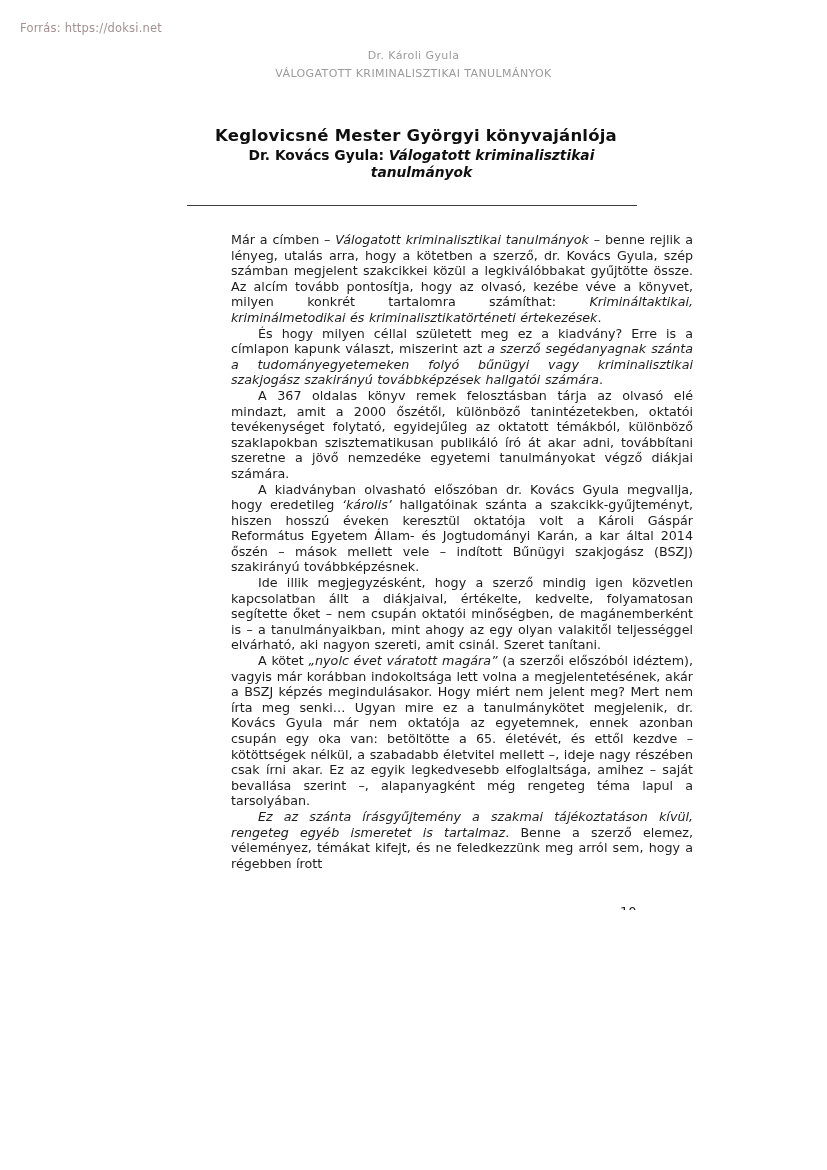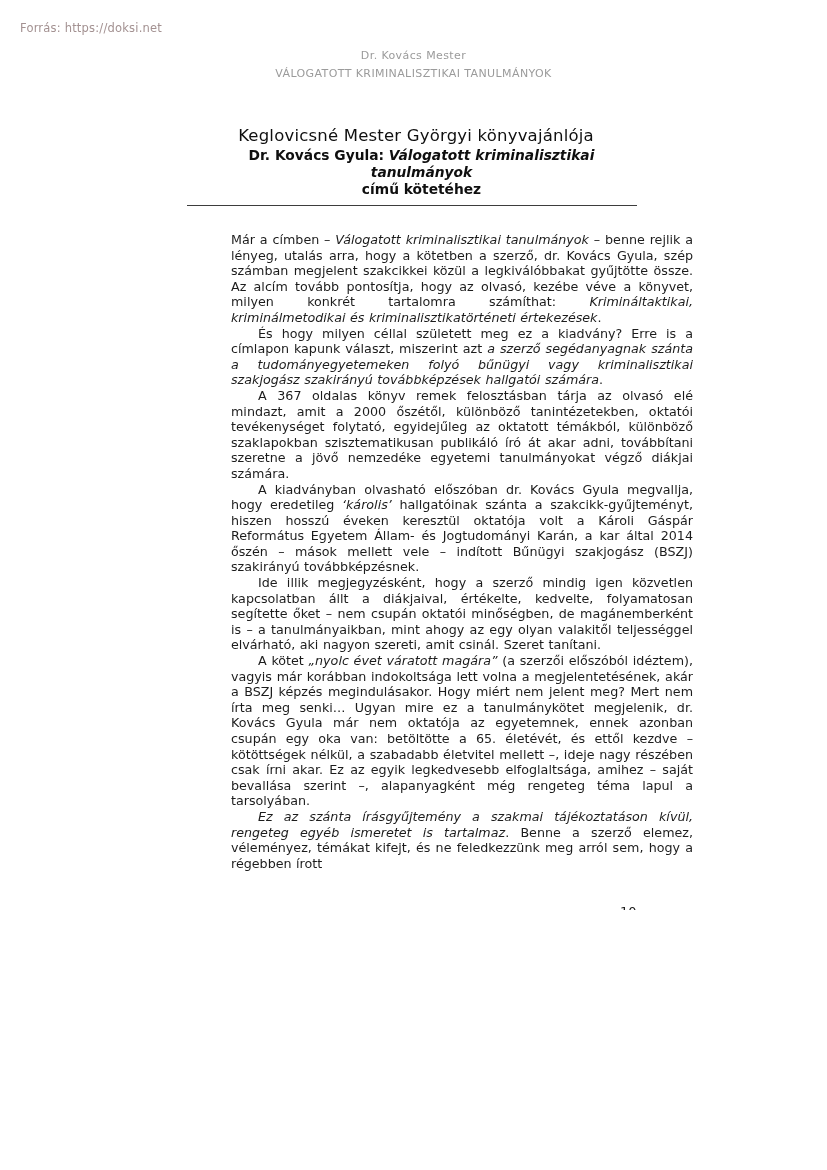--- a/index.html
+++ b/index.html
@@ -33,21 +33,21 @@
   .title-block {
     position: absolute;
     top: 125px;
     left: 185px;
     width: 462px;
     text-align: center;
     color: #0f0f0f;
   }
   .doc-title {
     font-size: 16.5px;
-    font-weight: normal;
+    font-weight: bold;
     line-height: 21px;
     letter-spacing: 0.2px;
   }
   .doc-subtitle {
     font-size: 13.8px;
     font-weight: bold;
     line-height: 16.5px;
     margin-top: 1px;
     margin-left: 11px;
   }
@@ -83,28 +83,27 @@
   }
 </style>
 </head>
 <body>
 
 <div class="page">
 
   <div class="watermark">Forrás: https://doksi.net</div>
 
   <div class="running-header">
-    <div>Dr. Kovács Mester</div>
+    <div>Dr. Károli Gyula</div>
     <div>VÁLOGATOTT KRIMINALISZTIKAI TANULMÁNYOK</div>
   </div>
 
   <div class="title-block">
     <div class="doc-title">Keglovicsné Mester Györgyi könyvajánlója</div>
     <div class="doc-subtitle"><span>Dr. Kovács Gyula: </span><span class="it">Válogatott kriminalisztikai tanulmányok</span></div>
-    <div class="doc-subtitle">című kötetéhez</div>
   </div>
 
   <div class="rule"></div>
 
   <div class="body-text" id="body-text">
       <p class="para"><span>Már a címben – </span><span class="it">Válogatott kriminalisztikai tanulmányok</span><span> – benne rejlik a lényeg, utalás arra, hogy a kötetben a szerző, dr. Kovács Gyula, szép számban megjelent szakcikkei közül a legkiválóbbakat gyűjtötte össze. Az alcím tovább pontosítja, hogy az olvasó, kezébe véve a könyvet, milyen konkrét tartalomra számíthat: </span><span class="it">Krimináltaktikai, kriminálmetodikai és kriminalisztikatörténeti értekezések</span><span>.</span></p>
       <p class="para indent"><span>És hogy milyen céllal született meg ez a kiadvány? Erre is a címlapon kapunk választ, miszerint azt </span><span class="it">a szerző segédanyagnak szánta a tudományegyetemeken folyó bűnügyi vagy kriminalisztikai szakjogász szakirányú továbbképzések hallgatói számára</span><span>.</span></p>
       <p class="para indent"><span>A 367 oldalas könyv remek felosztásban tárja az olvasó elé mindazt, amit a 2000 őszétől, különböző tanintézetekben, oktatói tevékenységet folytató, egyidejűleg az oktatott témákból, különböző szaklapokban szisztematikusan publikáló író át akar adni, továbbítani szeretne a jövő nemzedéke egyetemi tanulmányokat végző diákjai számára.</span></p>
       <p class="para indent"><span>A kiadványban olvasható előszóban dr. Kovács Gyula megvallja, hogy eredetileg </span><span class="it">‘károlis’</span><span> hallgatóinak szánta a szakcikk-gyűjteményt, hiszen hosszú éveken keresztül oktatója volt a Károli Gáspár Református Egyetem Állam- és Jogtudományi Karán, a kar által 2014 őszén – mások mellett vele – indított Bűnügyi szakjogász (BSZJ) szakirányú továbbképzésnek.</span></p>
       <p class="para indent"><span>Ide illik megjegyzésként, hogy a szerző mindig igen közvetlen kapcsolatban állt a diákjaival, értékelte, kedvelte, folyamatosan segítette őket – nem csupán oktatói minőségben, de magánemberként is – a tanulmányaikban, mint ahogy az egy olyan valakitől teljességgel elvárható, aki nagyon szereti, amit csinál. Szeret tanítani.</span></p>

